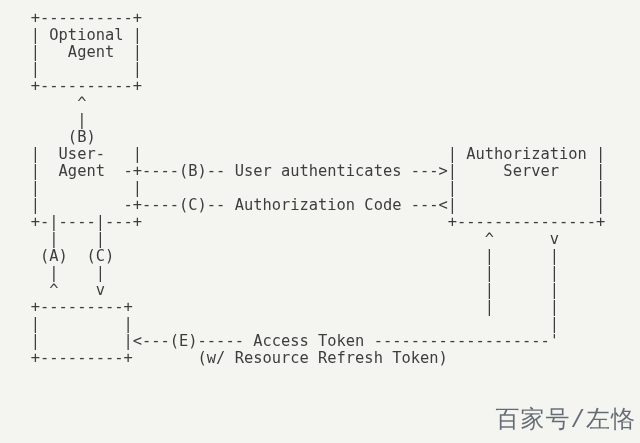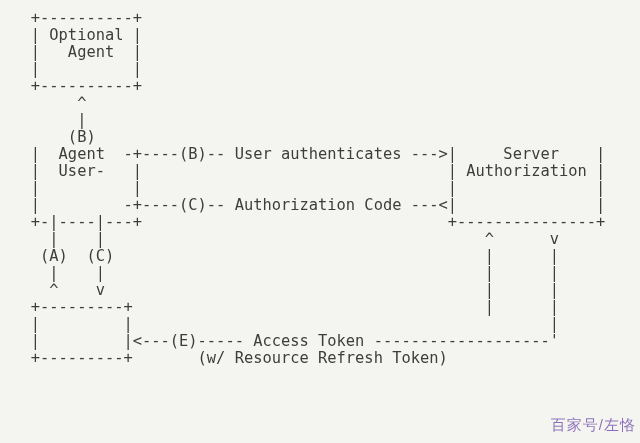--- a/index.html
+++ b/index.html
@@ -20,43 +20,43 @@
     color: #3d3d3d;
   }
   .ascii-line {
     white-space: pre;
     height: 17px;
   }
   .watermark {
     position: absolute;
     right: 4px;
     bottom: 8px;
-    font-family: Liberation Sans, sans-serif;
-    font-size: 15px;
+    font-family: Liberation Mono, monospace;
+    font-size: 24px;
     letter-spacing: 1px;
-    color: #4c1d95;
+    color: #0f172a;
     opacity: 0.62;
     pointer-events: none;
   }
 </style>
 </head>
 <body>
 
 <main class="screen">
   <div class="ascii-diagram">
     <div class="ascii-line">   +----------+</div>
     <div class="ascii-line">   | Optional |</div>
     <div class="ascii-line">   |   Agent  |</div>
     <div class="ascii-line">   |          |</div>
     <div class="ascii-line">   +----------+</div>
     <div class="ascii-line">        ^</div>
     <div class="ascii-line">        |</div>
     <div class="ascii-line">       (B)</div>
+    <div class="ascii-line">   |  User-   |                                 | Authorization |</div>
     <div class="ascii-line">   |  Agent  -+----(B)-- User authenticates ---&gt;|     Server    |</div>
-    <div class="ascii-line">   |  User-   |                                 | Authorization |</div>
     <div class="ascii-line">   |          |                                 |               |</div>
     <div class="ascii-line">   |         -+----(C)-- Authorization Code ---&lt;|               |</div>
     <div class="ascii-line">   +-|----|---+                                 +---------------+</div>
     <div class="ascii-line">     |    |                                         ^      v</div>
     <div class="ascii-line">    (A)  (C)                                        |      |</div>
     <div class="ascii-line">     |    |                                         |      |</div>
     <div class="ascii-line">     ^    v                                         |      |</div>
     <div class="ascii-line">   +---------+                                      |      |</div>
     <div class="ascii-line">   |         |                                             |</div>
     <div class="ascii-line">   |         |&lt;---(E)----- Access Token -------------------'</div>

